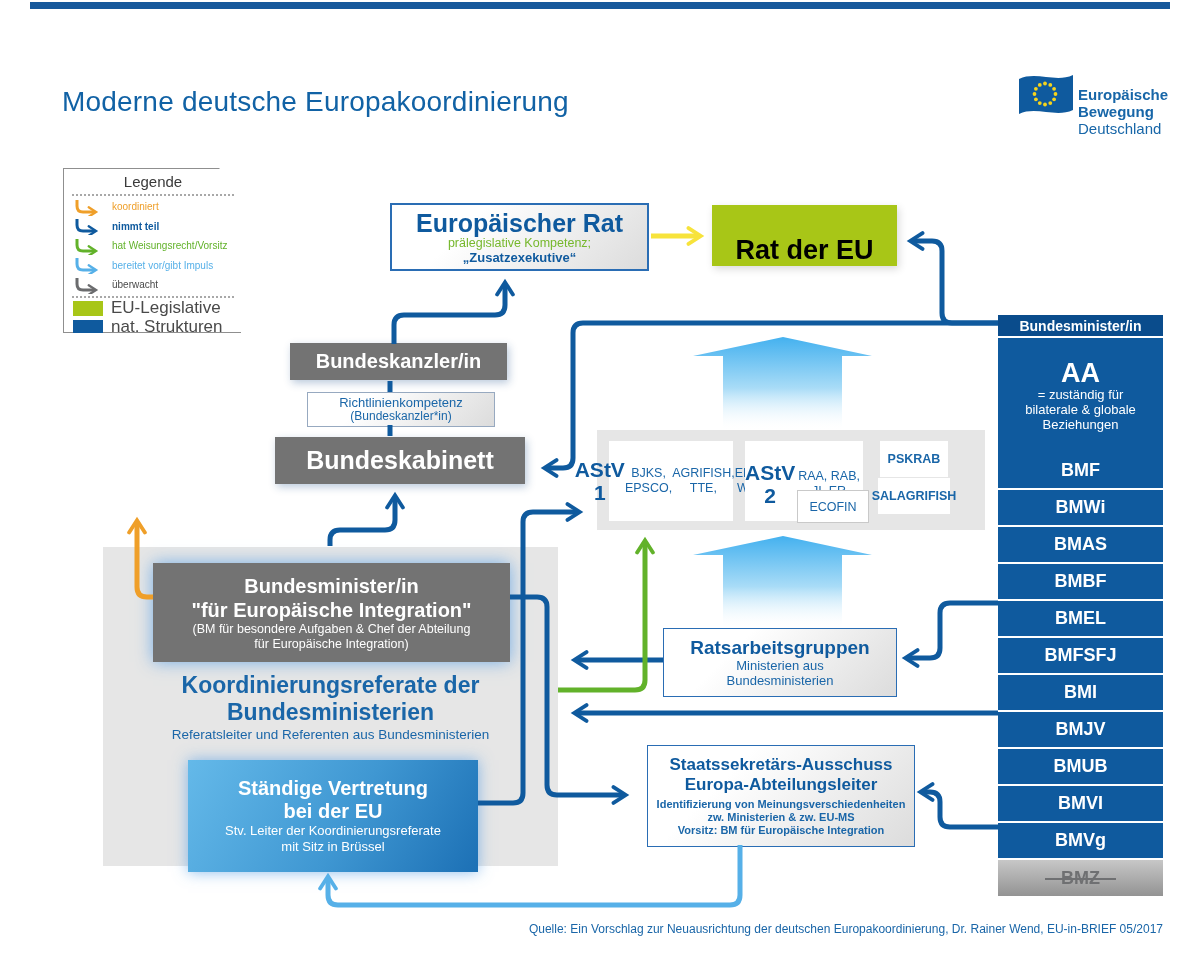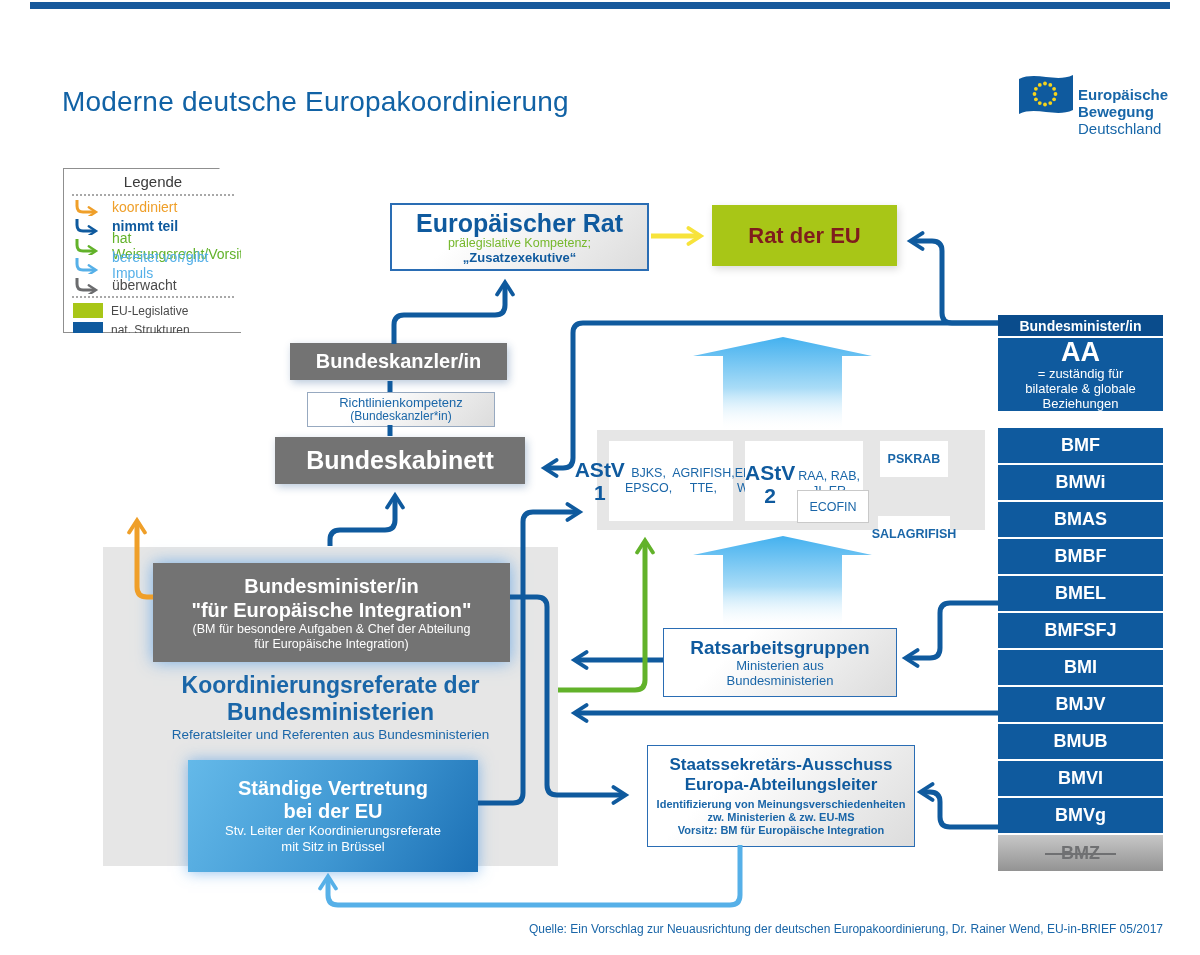--- a/index.html
+++ b/index.html
@@ -15,23 +15,23 @@
             justify-content:center;text-align:center;}
   .panel{background:#e6e6e6;}
   .tblue{color:#1a66a8;}
   .tnavy{color:#0f5a9e;}
   .b{font-weight:bold;}
   .title-main{font-size:28px;color:#1162a5;letter-spacing:.2px;}
   .legend{border:1.5px solid #8f8f8f;background:#fff;
           clip-path:polygon(0 0,156px 0,178px 22px,178px 100%,0 100%);}
   .legend .hd{font-size:15px;color:#3a3a3a;text-align:center;padding:4px 0 3px 0;}
   .dots{border-top:2px dotted #a8a8a8;margin:1px 8px;}
-  .lrow{display:flex;align-items:center;height:19.5px;padding-left:9px;font-size:14px;}
+  .lrow{display:flex;align-items:center;height:19.5px;padding-left:9px;font-size:10px;}
   .lrow svg{margin-right:7px;flex:0 0 auto;}
-  .srow{display:flex;align-items:flex-end;height:19px;padding-left:9px;font-size:12px;color:#4a4a4a;}
+  .srow{display:flex;align-items:center;height:19px;padding-left:9px;font-size:17px;color:#4a4a4a;}
   .sw{width:30px;height:15px;margin-right:8px;flex:0 0 auto;}
   .fold{position:absolute;top:10px;right:-8px;width:32px;height:1.5px;background:#8f8f8f;
         transform:rotate(45deg);}
   .mrow{height:35px;margin-bottom:2px;background:#0f5a9e;color:#fff;font-weight:bold;
         font-size:18px;display:flex;align-items:center;justify-content:center;}
   .bmz{height:36px;background:linear-gradient(180deg,#c7c7c7,#939393);display:flex;
        align-items:center;justify-content:center;font-weight:bold;font-size:18px;color:#6f7072;}
   .bmz span{position:relative;}
   .bmz span:after{content:"";position:absolute;left:-16px;right:-16px;top:48%;height:2.5px;background:#6f7072;}
   .src{font-size:12px;color:#1a66a8;margin-left:34px;}
@@ -146,22 +146,22 @@
 
   <div class="abs panel" style="left:103px;top:547px;width:455px;height:319px"></div>
   <div class="abs panel" style="left:597px;top:430px;width:388px;height:100px"></div>
 
   <div class="abs gradbox" style="left:390px;top:203px;width:255px;height:64px">
     <div class="b tnavy" style="font-size:25px;line-height:26px">Europäischer Rat</div>
     <div style="font-size:12.5px;color:#76b82c;line-height:14px">prälegislative Kompetenz;</div>
     <div class="b tnavy" style="font-size:13px;line-height:15px">„Zusatzexekutive“</div>
   </div>
 
-  <div class="abs" style="left:712px;top:205px;width:185px;height:61px;background:#a8c617;color:#7f1d1d;
-       display:flex;align-items:center;justify-content:center;font-size:22px;font-weight:bold;
+  <div class="abs" style="left:712px;top:205px;width:185px;height:61px;background:#a8c617;color:#000000;
+       display:flex;align-items:flex-end;justify-content:center;font-size:27px;font-weight:bold;
        box-shadow:2px 3px 8px rgba(0,0,0,.15)">
     <span>Rat der EU</span>
   </div>
 
   <div class="abs navybox" style="left:290px;top:343px;width:217px;height:37px">
     <span class="b" style="font-size:20px">Bundeskanzler/in</span>
   </div>
 
   <div class="abs gradbox" style="left:307px;top:392px;width:186px;height:33px;border:1px solid #97a9c0">
     <div class="tblue" style="font-size:13px;line-height:14px">Richtlinienkompetenz</div>
@@ -210,21 +210,21 @@
   </div>
   <div class="abs whitebox" style="left:797px;top:490px;width:70px;height:31px;border:1px solid #c9c9c9">
     <span class="tblue" style="font-size:12.5px">ECOFIN</span>
   </div>
 
   <div class="abs whitebox" style="left:880px;top:441px;width:68px;height:36px">
     <div class="b tblue" style="font-size:12.5px;line-height:14px">PSK</div>
     <div class="b tblue" style="font-size:12.5px;line-height:14px">RAB</div>
   </div>
 
-  <div class="abs whitebox" style="left:878px;top:516px;width:72px;height:36px">
+  <div class="abs whitebox" style="left:878px;top:478px;width:72px;height:36px">
     <div class="b tblue" style="font-size:12.5px;line-height:14px">SAL</div>
     <div class="b tblue" style="font-size:12.5px;line-height:14px">AGRIFISH</div>
   </div>
 
   <div class="abs gradbox" style="left:663px;top:628px;width:232px;height:67px;border-width:1.5px">
     <div class="b tnavy" style="font-size:19px;line-height:21px">Ratsarbeitsgruppen</div>
     <div class="tblue" style="font-size:13px;line-height:15px">Ministerien aus</div>
     <div class="tblue" style="font-size:13px;line-height:15px">Bundesministerien</div>
   </div>
 
@@ -232,21 +232,21 @@
     <div class="b tnavy" style="font-size:17px;line-height:20px">Staatssekretärs-Ausschuss</div>
     <div class="b tnavy" style="font-size:17px;line-height:20px">Europa-Abteilungsleiter</div>
     <div class="b tblue" style="font-size:11px;line-height:13px;margin-top:3px">Identifizierung von Meinungsverschiedenheiten</div>
     <div class="b tblue" style="font-size:11px;line-height:13px">zw. Ministerien &amp; zw. EU-MS</div>
     <div class="b tblue" style="font-size:11px;line-height:13px">Vorsitz: BM für Europäische Integration</div>
   </div>
 
   <div class="abs" style="left:998px;top:315px;width:165px">
     <div style="height:21px;margin-bottom:2px;background:#0a4c8c;color:#fff;font-weight:bold;font-size:14px;
          display:flex;align-items:center;justify-content:center">Bundesminister/in</div>
-    <div style="height:73px;margin-bottom:17px;background:#0f5a9e;color:#fff;text-align:center;
+    <div style="height:115px;margin-bottom:0;background:#0f5a9e;color:#fff;text-align:center;
          display:flex;flex-direction:column;align-items:center;justify-content:center">
       <div class="b" style="font-size:27px;line-height:28px">AA</div>
       <div style="font-size:13px;line-height:15px">= zuständig für</div>
       <div style="font-size:13px;line-height:15px">bilaterale &amp; globale</div>
       <div style="font-size:13px;line-height:15px">Beziehungen</div>
     </div>
     <div class="mrow">BMF</div>
     <div class="mrow">BMWi</div>
     <div class="mrow">BMAS</div>
     <div class="mrow">BMBF</div>

